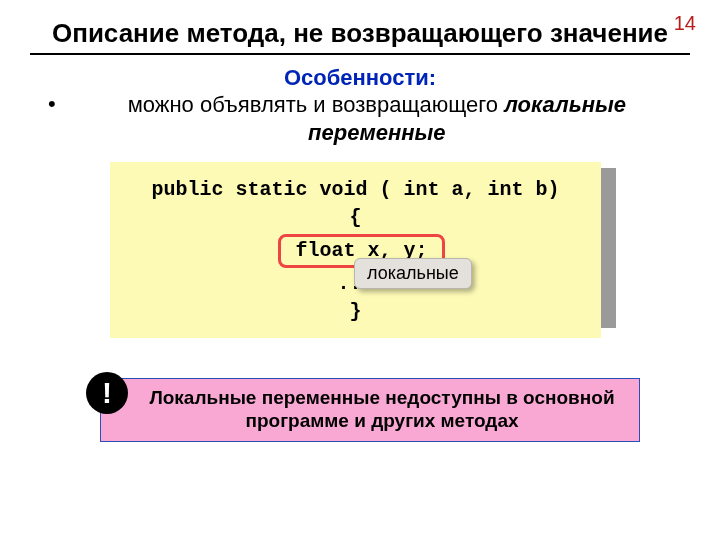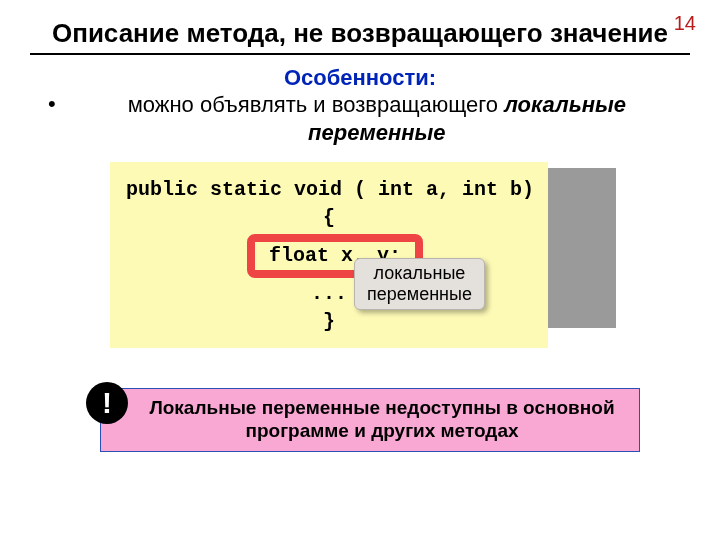--- a/index.html
+++ b/index.html
@@ -58,32 +58,32 @@
     .code-shadow {
       position: absolute;
       top: 6px;
       left: 6px;
       width: 500px;
       height: 160px;
       background: #9a9a9a;
     }
     .code-box {
       position: relative;
-      width: 438px;
+      width: 491px;
       background: #fdfab6;
       padding: 14px 16px 12px 16px;
       font-family: "Courier New", monospace;
       font-size: 20px;
       font-weight: bold;
       line-height: 1.4;
     }
     .code-line { white-space: pre; }
     .local-box {
       display: inline-block;
-      border: 8px solid #ef4444;
+      border: 3px solid #ef4444;
       border-radius: 8px;
       padding: 0 14px;
       margin-top: 2px;
       margin-bottom: 2px;
       font-family: "Courier New", monospace;
       font-size: 20px;
       font-weight: bold;
     }
     .callout {
       position: absolute;
@@ -154,21 +154,20 @@
     <div class="code-line">public static void ( int a, int b)</div>
     <div class="code-line">{</div>
     <div>
       <span>&nbsp;</span><span class="local-box">float x, y;</span>
     </div>
     <div class="code-line">...</div>
     <div class="code-line">}</div>
 
     <div class="callout">
       <div>локальные</div>
-      <div>переменные</div>
     </div>
   </div>
 </div>
 
 <div class="note-row">
   <div class="excl-circle">!</div>
   <div class="note-box">Локальные переменные недоступны в основной программе и других методах</div>
 </div>
 
 </body></html>

